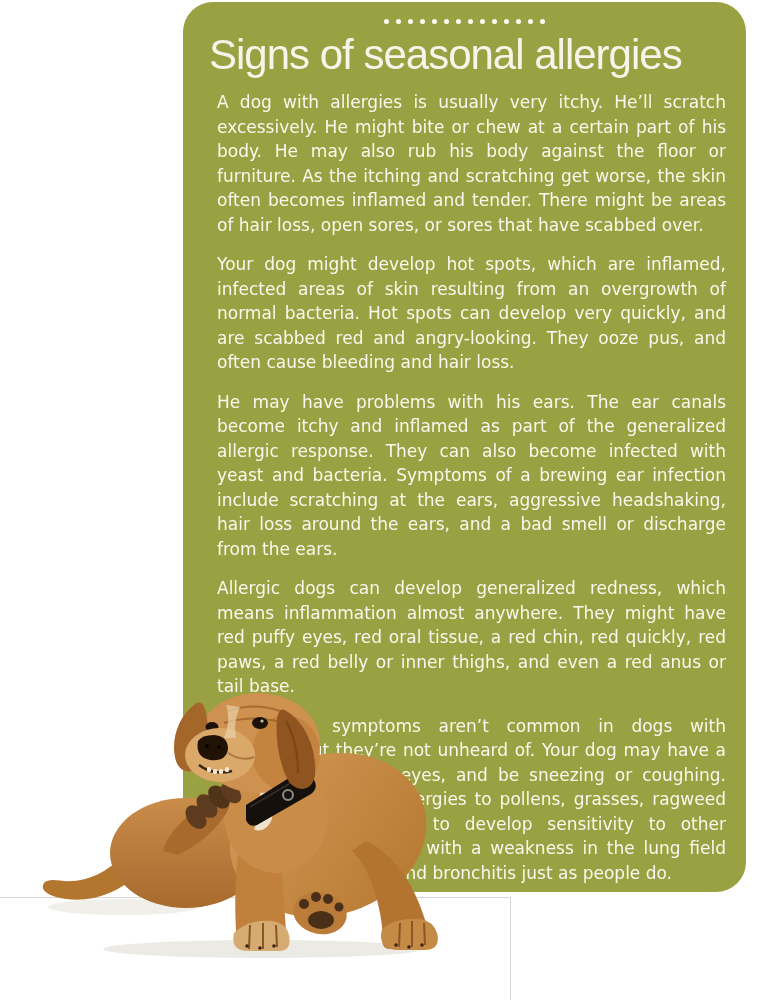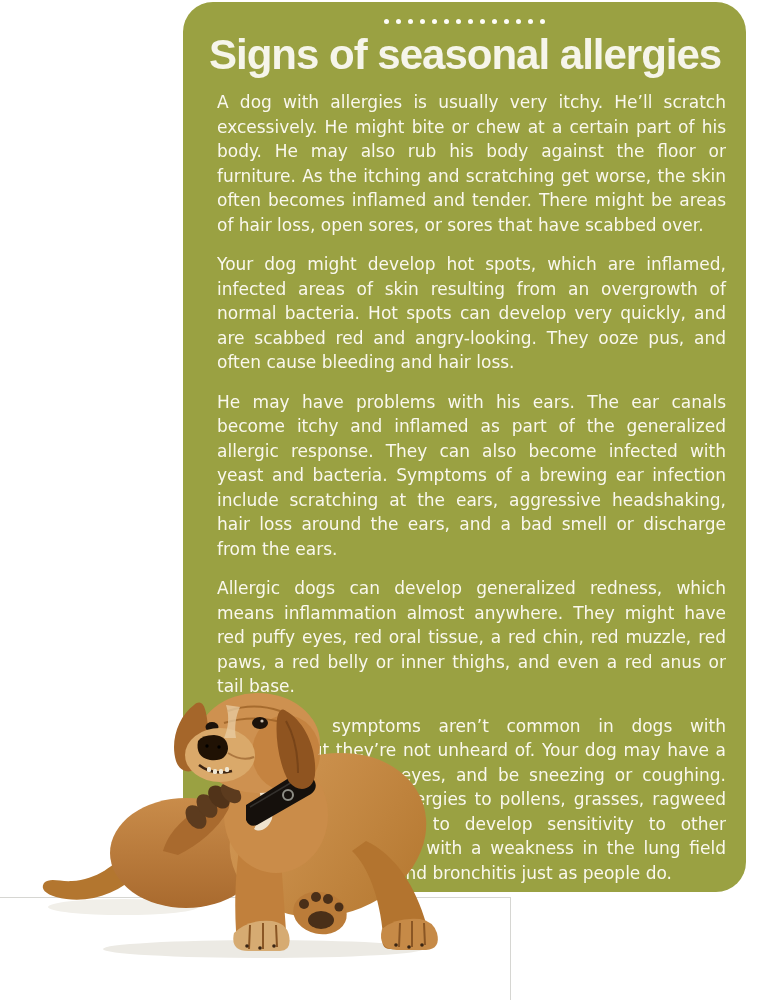--- a/index.html
+++ b/index.html
@@ -24,21 +24,21 @@
     border-radius:30px;
     background:var(--card-green);
   }
   .dots{
     display:flex;justify-content:center;align-items:center;
     gap:7px;padding-top:16px;height:22px;
   }
   .dot{width:5px;height:5px;border-radius:50%;background:#fdfdf8;display:inline-block;}
   .title{
     margin:6px 22px 10px 26px;
-    font-size:42px;line-height:50px;font-weight:700;
+    font-size:42px;line-height:50px;font-weight:400;
     letter-spacing:-1px;white-space:nowrap;
     color:var(--title-cream);
   }
   .paragraphs{padding:0 20px 0 26px;}
   .paragraphs p{
     margin:0 0 15px 8px;
     font-family:"DejaVu Sans",sans-serif;
     font-size:17px;line-height:24.5px;
     color:var(--text-cream);
     text-align:justify;
@@ -67,21 +67,21 @@
         <span class="dot"></span>
         <span class="dot"></span>
         <span class="dot"></span>
         <span class="dot"></span>
       </div>
     <h1 class="title">Signs of seasonal allergies</h1>
     <div class="paragraphs">
         <p>A dog with allergies is usually very itchy. He’ll scratch excessively. He might bite or chew at a certain part of his body. He may also rub his body against the floor or furniture. As the itching and scratching get worse, the skin often becomes inflamed and tender. There might be areas of hair loss, open sores, or sores that have scabbed over.</p>
         <p>Your dog might develop hot spots, which are inflamed, infected areas of skin resulting from an overgrowth of normal bacteria. Hot spots can develop very quickly, and are scabbed red and angry-looking. They ooze pus, and often cause bleeding and hair loss.</p>
         <p>He may have problems with his ears. The ear canals become itchy and inflamed as part of the generalized allergic response. They can also become infected with yeast and bacteria. Symptoms of a brewing ear infection include scratching at the ears, aggressive headshaking, hair loss around the ears, and a bad smell or discharge from the ears.</p>
-        <p>Allergic dogs can develop generalized redness, which means inflammation almost anywhere. They might have red puffy eyes, red oral tissue, a red chin, red muzzle, red paws, a red belly or inner thighs, and even a red anus or tail base.</p>
+        <p>Allergic dogs can develop generalized redness, which means inflammation almost anywhere. They might have red puffy eyes, red oral tissue, a red chin, red quickly, red paws, a red belly or inner thighs, and even a red anus or tail base.</p>
         <p>Respiratory symptoms aren’t common in dogs with allergies, but they’re not unheard of. Your dog may have a runny nose, watery eyes, and be sneezing or coughing. Dogs with seasonal allergies to pollens, grasses, ragweed and molds also tend to develop sensitivity to other allergens. And animals with a weakness in the lung field can develop asthma and bronchitis just as people do.</p>
       </div>
   </div>
 
   <div class="h-line"></div>
   <div class="v-line"></div>
 
   <svg class="dog" viewBox="0 0 420 300" xmlns="http://www.w3.org/2000/svg">
     <defs>
       <linearGradient id="coat" x1="0" y1="0" x2="1" y2="1">

